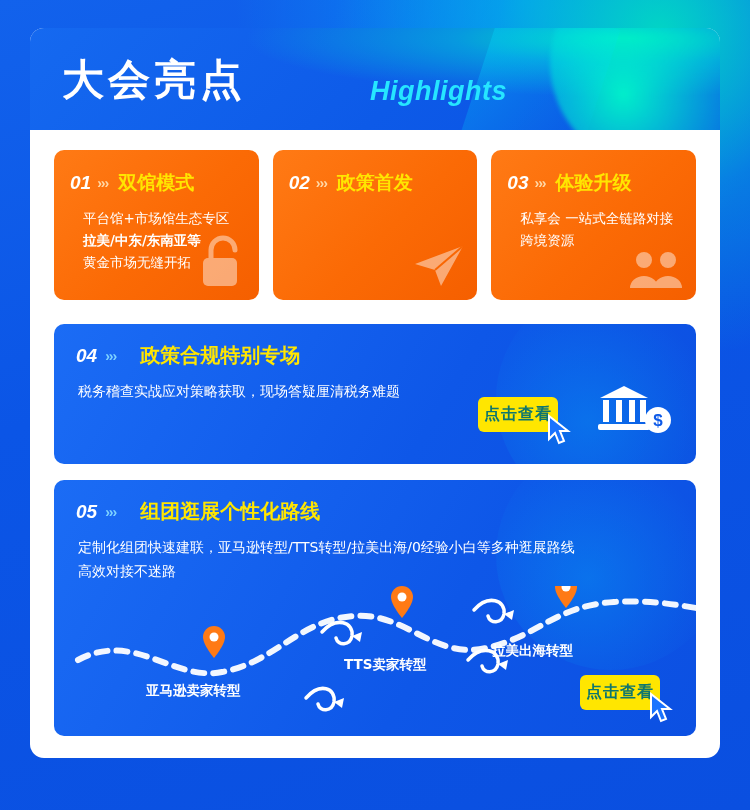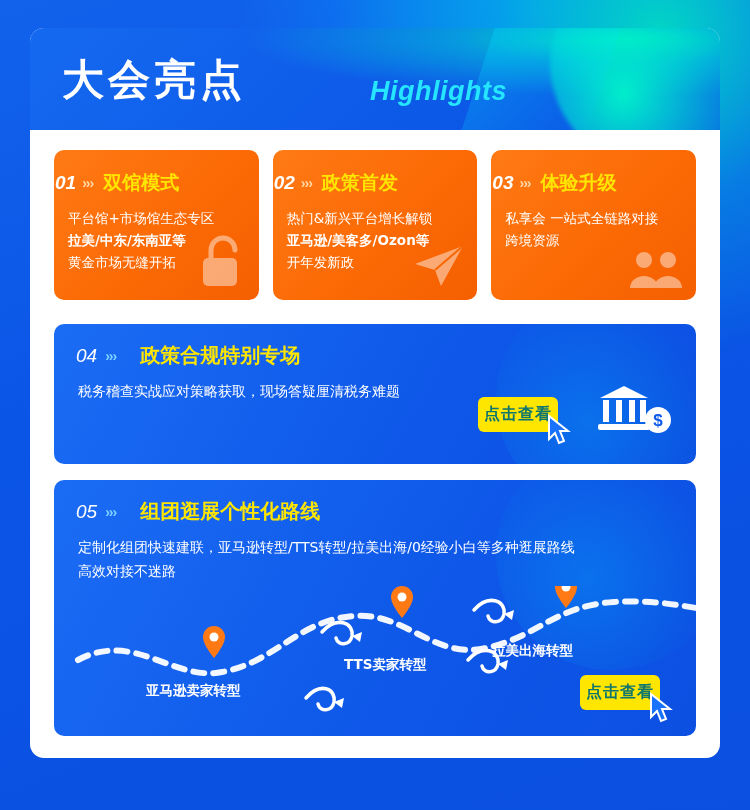--- a/index.html
+++ b/index.html
@@ -57,21 +57,21 @@
 
   
   .cards {
     position: absolute; left: 24px; right: 24px; top: 122px;
     display: flex; gap: 14px;
   }
   .ocard {
     flex: 1 1 0;
     background: linear-gradient(135deg, #ff7a15 0%, #fb6a05 55%, #f55f00 100%);
     border-radius: 10px;
-    padding: 20px 16px 16px 1px;
+    padding: 20px 16px 16px 16px;
     position: relative;
     overflow: hidden;
     height: 150px;
   }
   .ocard .num-row { display: flex; align-items: center; gap: 6px; }
   .ocard .num {
     color: #ffffff; font-size: 19px; font-weight: 700; font-style: italic;
   }
   .ocard .arrows { color: #ffd9a8; font-size: 14px; font-weight: 700; letter-spacing: -1px; }
   .ocard .ctitle {
@@ -96,21 +96,21 @@
     overflow: hidden;
   }
   .p04 { top: 296px; height: 140px; }
   .p05 { top: 452px; height: 256px; }
   .bpanel .swoosh {
     position: absolute; right: -30px; top: -40px; width: 230px; height: 230px;
     border-radius: 50%;
     background: radial-gradient(circle at 40% 60%, rgba(0,200,255,0.25), rgba(0,120,255,0) 65%);
   }
   .phead { display: flex; align-items: center; gap: 8px; padding: 18px 0 0 22px; }
-  .phead .pnum { color: #ffffff; font-size: 19px; font-weight: 400; font-style: italic; }
+  .phead .pnum { color: #ffffff; font-size: 19px; font-weight: 700; font-style: italic; }
   .phead .parrows { color: #7fd4ff; font-size: 14px; font-weight: 700; letter-spacing: -1px; }
   .phead .ptitle {
     color: #ffe600; font-size: 20px; font-weight: 700; margin-left: 16px;
     font-family: "DejaVu Sans", "Liberation Sans", sans-serif;
   }
   .pbody {
     color: #ffffff; font-size: 14px; line-height: 1.72; padding: 10px 22px 0 24px;
     font-family: "DejaVu Sans", "Liberation Sans", sans-serif;
     position: relative; z-index: 3;
   }
@@ -186,25 +186,20 @@
             <rect x="6" y="26" width="34" height="28" rx="5" fill="#ffffff"></rect>
           </svg>
         </span>
       </div>
 
       <div class="ocard">
         <div class="num-row">
           <span class="num">02</span>
           <span class="arrows">›››</span>
           <span class="ctitle">政策首发</span>
-        </div>
-        <div class="ctext">
-          <div>热门&amp;新兴平台增长解锁</div>
-          <div><b>亚马逊/美客多/Ozon等</b></div>
-          <div>开年发新政</div>
         </div>
         <span class="gicon">
           <svg width="56" height="48" viewBox="0 0 56 48">
             <path d="M4 22 L52 4 L30 44 L24 28 Z" fill="#ffffff"></path>
             <path d="M24 28 L52 4" stroke="#fb6a05" stroke-width="2" fill="none"></path>
           </svg>
         </span>
       </div>
 
       <div class="ocard">

